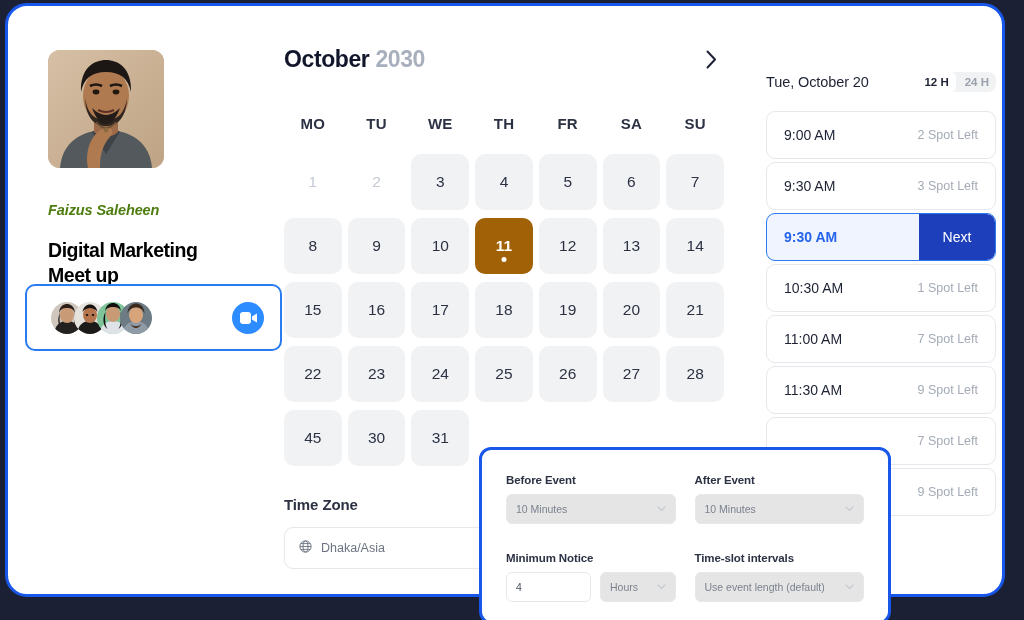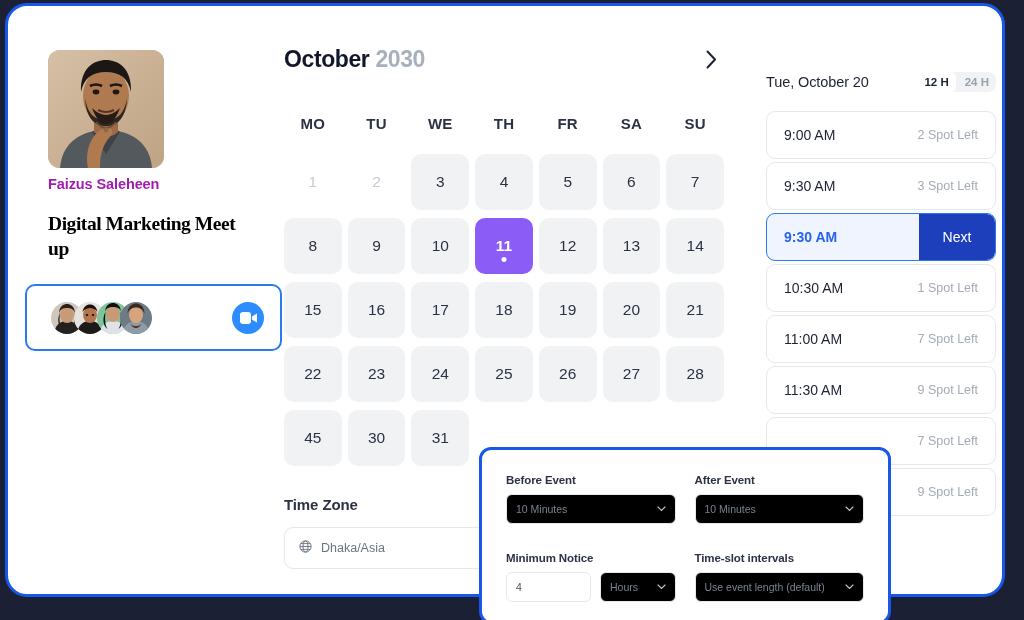--- a/index.html
+++ b/index.html
@@ -39,35 +39,35 @@
   #avatar-photo {
     width: 116px;
     height: 118px;
     border-radius: 12px;
     overflow: hidden;
     position: relative;
     background: #c9b096;
   }
   #avatar-photo svg { display: block; width: 100%; height: 100%; }
   #profile-name {
-    margin-top: 8px;
+    margin-top: 34px;
     font-size: 14.5px;
     font-weight: 700;
-    color: #a21caf;
+    color: #4d7c0f;
     letter-spacing: -0.1px;
+    font-style: italic;
   }
   #profile-title {
     margin-top: 20px;
     font-size: 19.5px;
     font-weight: 700;
     color: #000000;
     line-height: 1.28;
     letter-spacing: -0.45px;
     max-width: 190px;
-    font-family: Liberation Serif, serif;
   }
 
   
   #calendar-col {
     position: absolute;
     left: 276px;
     top: 36px;
     width: 440px;
   }
   #cal-header {
@@ -126,21 +126,21 @@
     background: #f1f2f4;
     cursor: pointer;
     position: relative;
   }
   .day.muted {
     background: transparent;
     color: #c5cad3;
     cursor: default;
   }
   .day.selected {
-    background: #8b5cf6;
+    background: #a16207;
     color: #ffffff;
     font-weight: 600;
   }
   .day.selected .dot {
     width: 5px; height: 5px; border-radius: 50%;
     background: #ffffff;
     position: absolute;
     bottom: 12px; left: 50%; transform: translateX(-50%);
   }
 
@@ -298,21 +298,21 @@
     height: 30px;
     border: 1px solid #e6e8ec;
     border-radius: 6px;
     display: flex;
     align-items: center;
     justify-content: space-between;
     padding: 0 9px;
     font-size: 10.5px;
     color: #7b828e;
     cursor: pointer;
-    background: #000000;
+    background: #e5e5e5;
   }
   .txtbox {
     height: 30px;
     border: 1px solid #e6e8ec;
     border-radius: 6px;
     display: flex;
     align-items: center;
     padding: 0 9px;
     font-size: 10.5px;
     color: #4c535f;

